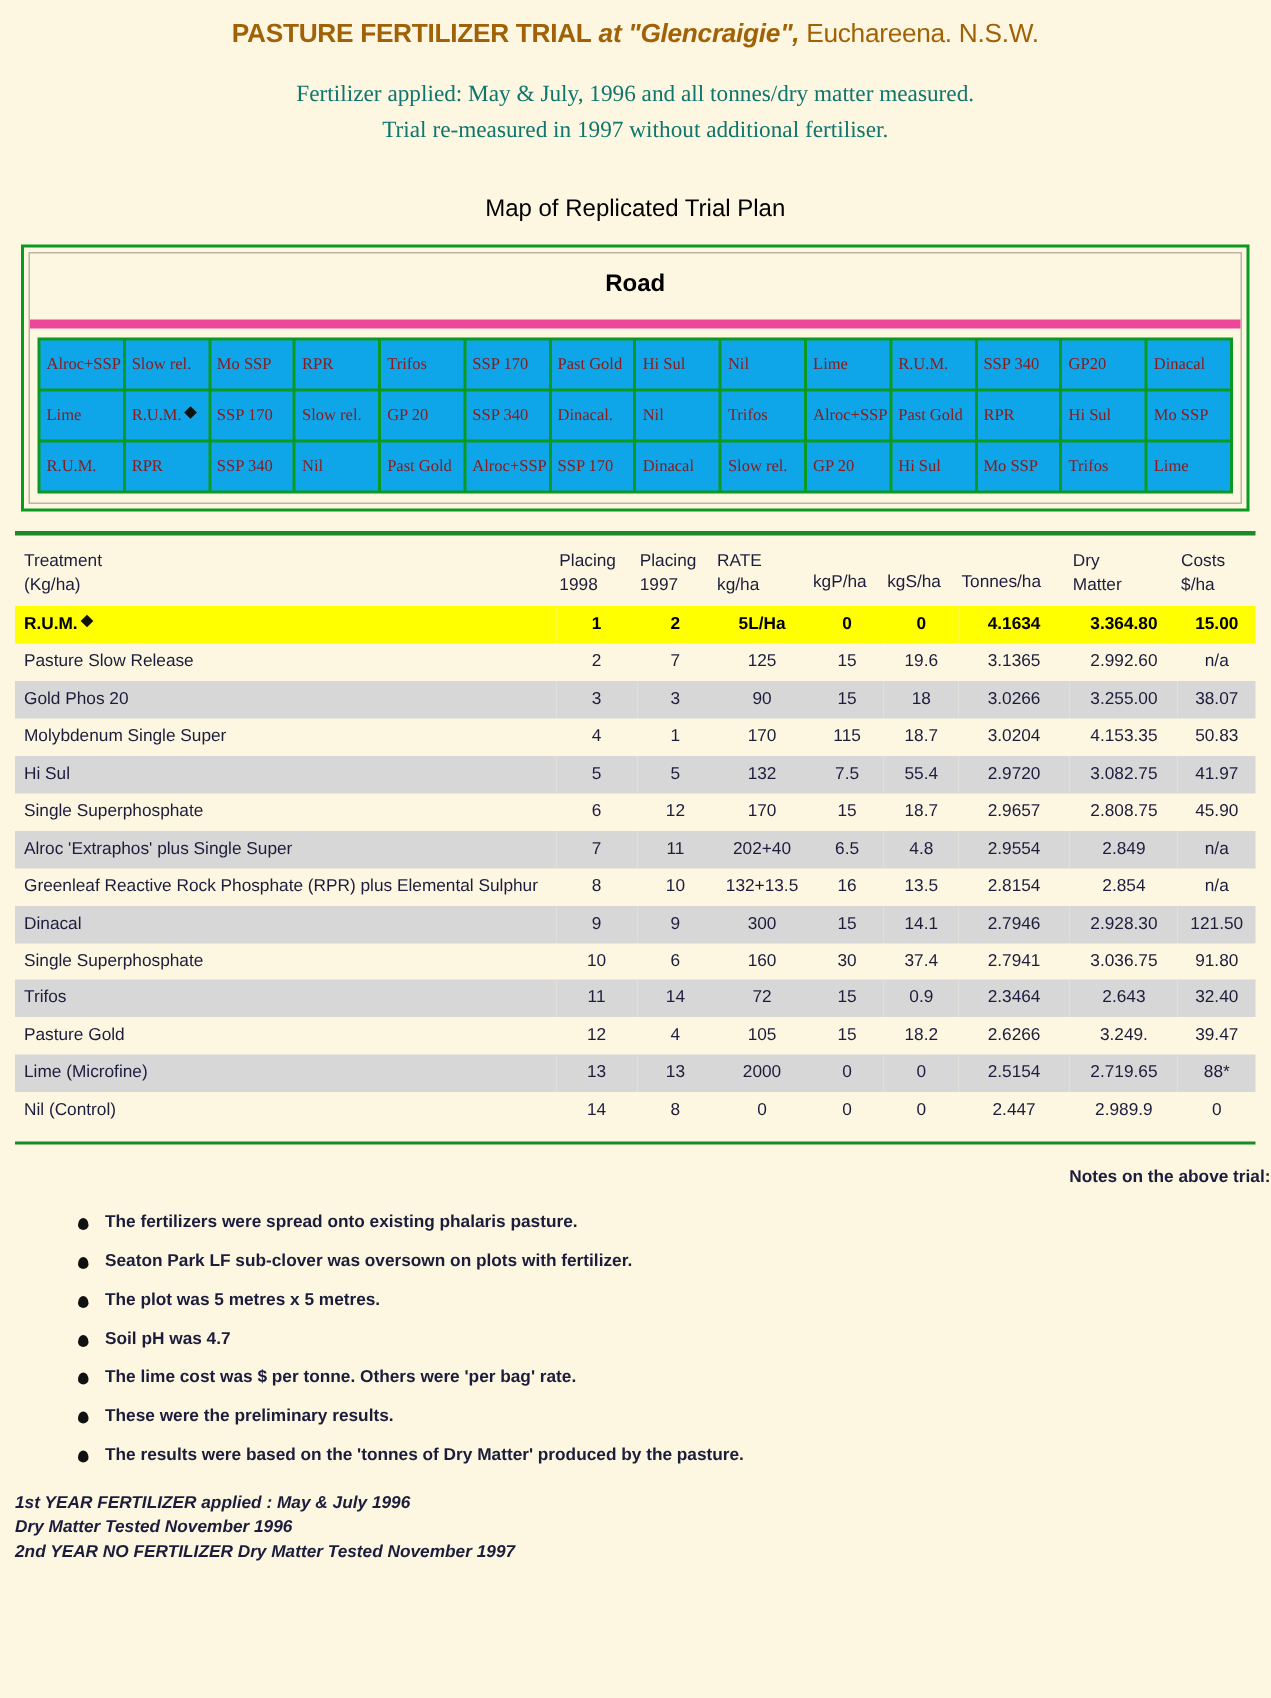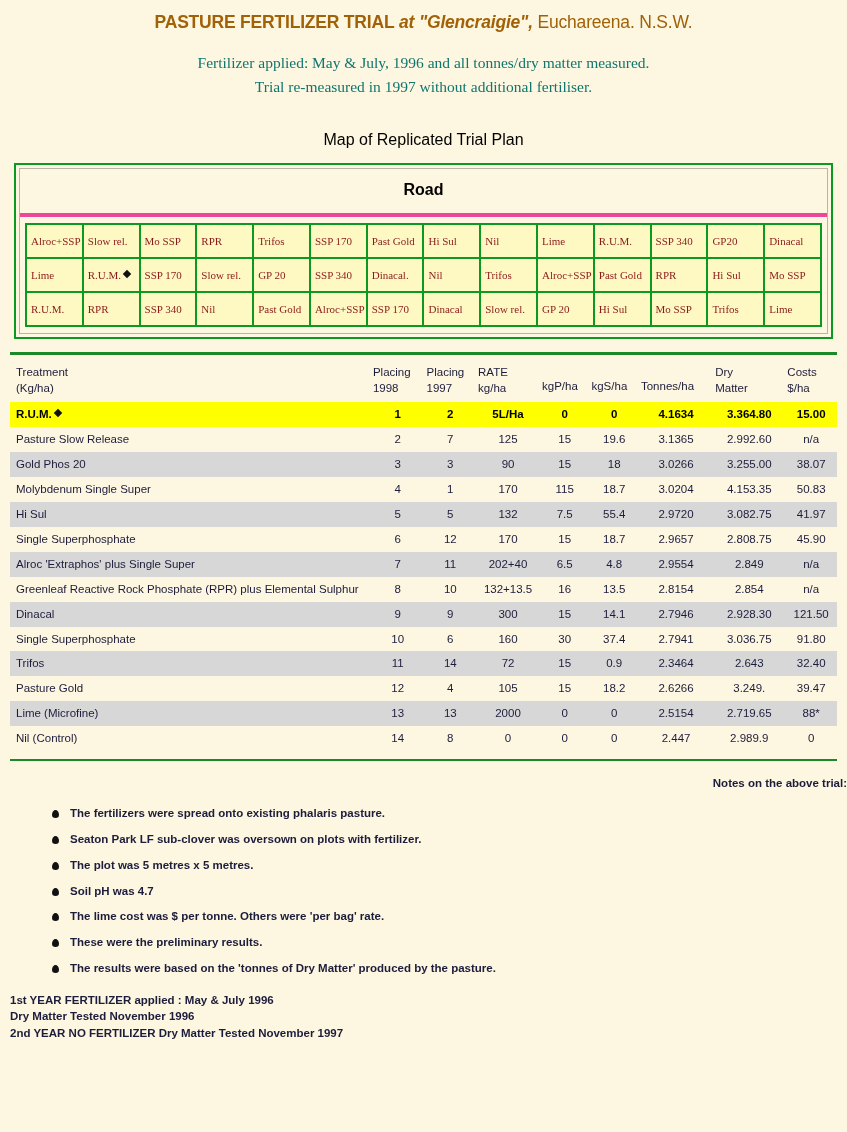--- a/index.html
+++ b/index.html
@@ -50,32 +50,32 @@
   .mapinner{
     border:1px solid #b9b4a4;
     background:#fdf6e0;
   }
   .roadcell{
     text-align:center;
     font-weight:bold;
     font-size:16px;
     color:#000;
     padding:12px 0 14px 0;
-    border-bottom:4px solid #ec4899;
+    border-bottom:6px solid #ec4899;
   }
   .gridwrap{padding:6px 5px 6px 5px;}
   .plotgrid{
     border-collapse:separate;
     border-spacing:2px;
     width:100%;
     background:#0a9a22;
     table-layout:fixed;
   }
   .plotgrid td{
-    background:#fef9c3;
+    background:#0ea5e9;
     color:#8b1a1a;
     font-family:"Liberation Serif", serif;
     font-size:11px;
     line-height:1.12;
     padding:3px 3px 3px 4px;
     height:26px;
     vertical-align:middle;
     overflow:hidden;
   }
   .rumdiamond{
@@ -161,20 +161,21 @@
     width:7px;height:8px;
     background:#111;
     border-radius:50% 50% 50% 50% / 60% 60% 40% 40%;
   }
   .footer{
     margin:16px 0 0 10px;
     font-size:11.5px;
     font-weight:bold;
     color:#1c1c3c;
     line-height:1.45;
+    font-style:italic;
   }
 </style>
 </head>
 <body>
 
 <div class="page">
 
   <div class="title">
     <span class="b">PASTURE FERTILIZER TRIAL</span><span class="i"> at "Glencraigie",</span><span class="n"> Euchareena. N.S.W.</span>
   </div>

